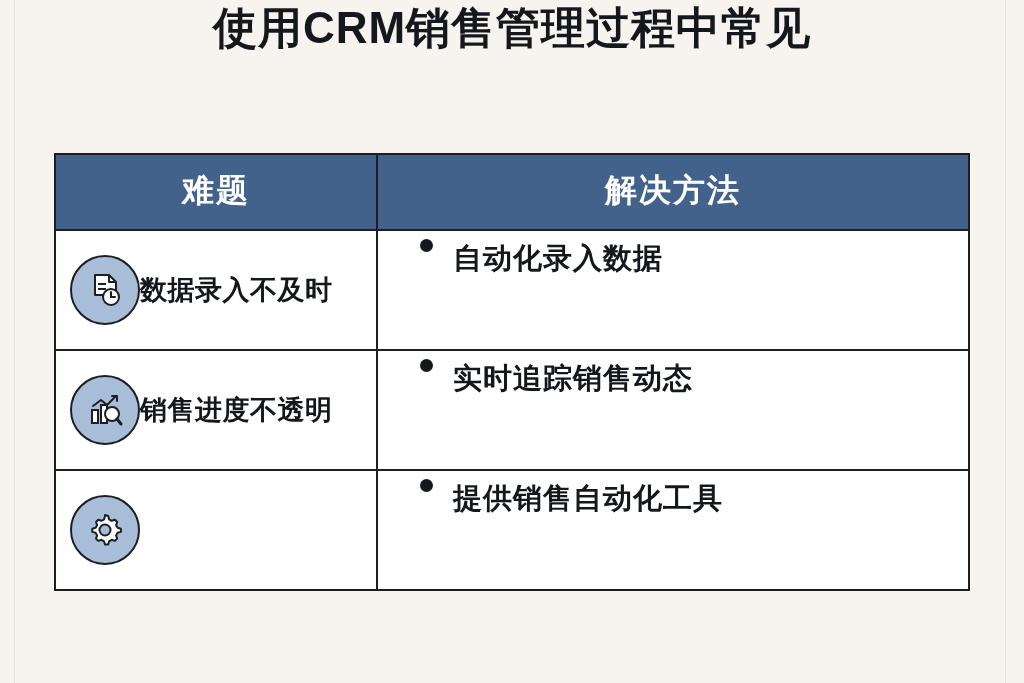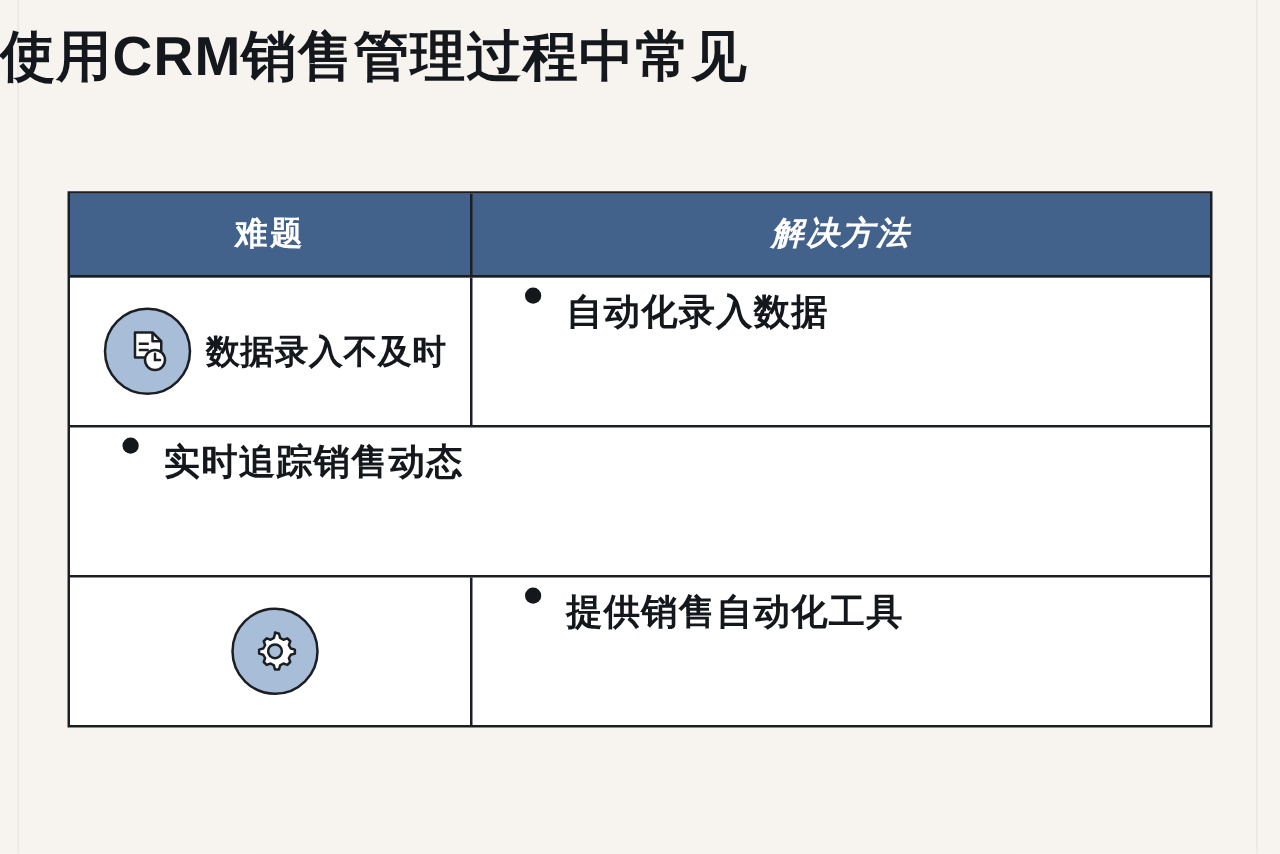--- a/index.html
+++ b/index.html
@@ -26,22 +26,21 @@
     position: absolute;
     top: 0;
     bottom: 0;
     width: 1px;
     background: rgba(0,0,0,0.06);
   }
   .edge-line.l { left: 14px; }
   .edge-line.r { right: 18px; }
 
   .title-block {
-    padding-top: 18px;
-    text-align: left;
+    text-align: center;
   }
   .title-line {
     font-size: 44px;
     font-weight: 700;
     color: #14181d;
     letter-spacing: 1px;
     line-height: 1.25;
     font-family: "Liberation Sans", "DejaVu Sans", sans-serif;
   }
 
@@ -55,53 +54,51 @@
     background: #ffffff;
   }
 
   .thead {
     display: flex;
     background: #42628c;
     border-bottom: 2px solid #1b1f24;
   }
   .th {
     color: #ffffff;
-    font-size: 26px;
+    font-size: 32px;
     font-weight: 700;
     text-align: center;
     padding: 14px 0 16px;
     box-sizing: border-box;
     letter-spacing: 2px;
   }
   .th.problem {
     width: 322px;
     border-right: 2px solid #1b1f24;
   }
   .th.solution {
     flex: 1;
-    font-style: italic;
   }
 
   .row {
     display: flex;
     border-bottom: 2px solid #1b1f24;
     min-height: 118px;
   }
   .row:last-child {
     border-bottom: none;
   }
   .cell-problem {
     width: 322px;
     border-right: 2px solid #1b1f24;
     box-sizing: border-box;
     display: flex;
     align-items: center;
     padding: 8px 6px 8px 14px;
-    gap: 12px;
-    justify-content: center;
+    gap: 0;
   }
   .icon-circle {
     width: 66px;
     height: 66px;
     min-width: 66px;
     border-radius: 50%;
     background: #a8bdd8;
     border: 2px solid #1b1f24;
     display: flex;
     align-items: center;
@@ -173,20 +170,33 @@
         <div class="problem-text">数据录入不及时</div>
       </div>
       <div class="cell-solution">
         <span class="bullet"></span>
         <span class="solution-text">自动化录入数据</span>
       </div>
     </div>
 
 
     <div class="row">
+      <div class="cell-problem">
+        <div class="icon-circle">
+          <svg width="40" height="40" viewBox="0 0 40 40">
+            <rect x="7" y="20" width="6" height="13" fill="#ffffff" stroke="#1b1f24" stroke-width="2"></rect>
+            <rect x="16" y="15" width="6" height="18" fill="#ffffff" stroke="#1b1f24" stroke-width="2"></rect>
+            <path d="M8 16 l8-6 6 5 9-9" fill="none" stroke="#1b1f24" stroke-width="2" stroke-linecap="round" stroke-linejoin="round"></path>
+            <path d="M27 6 h5 v5" fill="none" stroke="#1b1f24" stroke-width="2" stroke-linecap="round" stroke-linejoin="round"></path>
+            <circle cx="27" cy="24" r="7" fill="#ffffff" stroke="#1b1f24" stroke-width="2"></circle>
+            <line x1="32" y1="29" x2="36" y2="34" stroke="#1b1f24" stroke-width="3" stroke-linecap="round"></line>
+          </svg>
+        </div>
+        <div class="problem-text">销售进度不透明</div>
+      </div>
       <div class="cell-solution">
         <span class="bullet"></span>
         <span class="solution-text">实时追踪销售动态</span>
       </div>
     </div>
 
     <div class="row">
       <div class="cell-problem">
         <div class="icon-circle">
           <svg width="40" height="40" viewBox="0 0 40 40">

